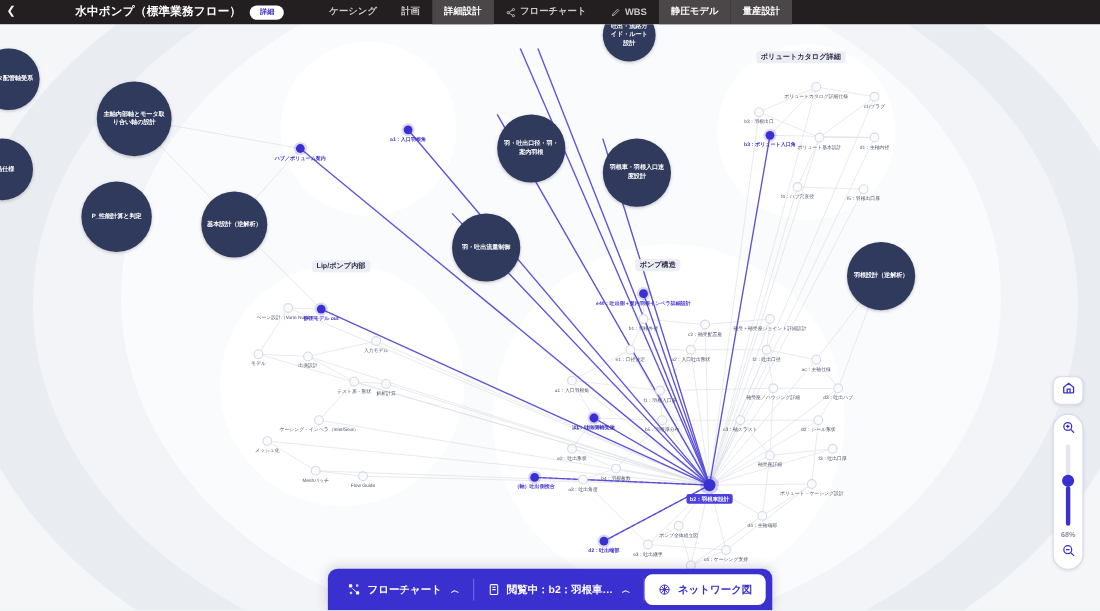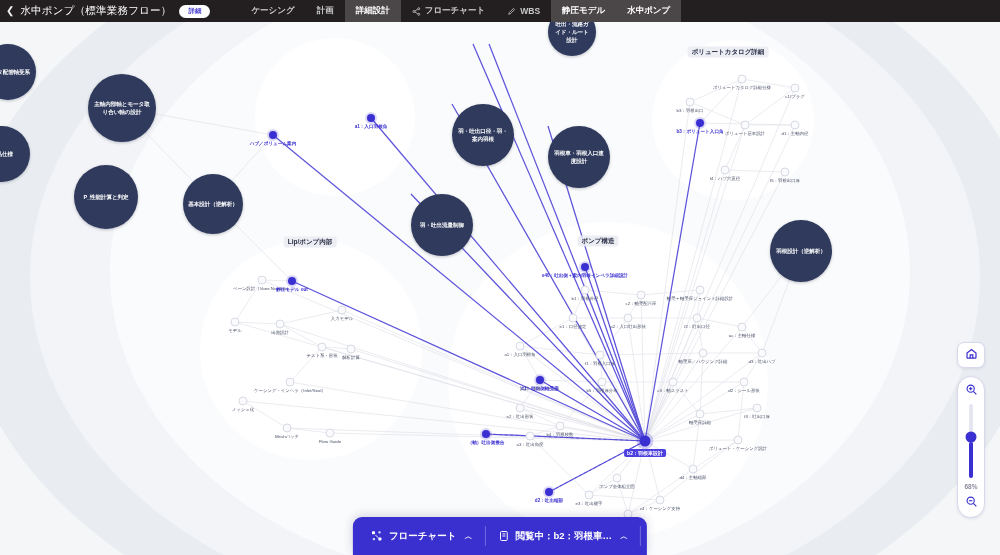--- a/index.html
+++ b/index.html
@@ -17,22 +17,22 @@
     width: 1000px; height: 22px;
     background: #231f20;
     display: flex; align-items: center;
     z-index: 40;
   }
   .back-chev {
     color: #f2f2f2; font-size: 10px; line-height: 1;
     margin: 0 6px 0 6px; cursor: pointer;
   }
   .doc-title {
-    color: #ffffff; font-size: 10.5px; font-weight: normal;
-    letter-spacing: .2px; white-space: nowrap;
+    color: #ffffff; font-size: 10.5px; font-weight: bold;
+    letter-spacing: .2px; white-space: nowrap; margin-left: 48px;
   }
   .title-badge {
     margin-left: 8px;
     background: #ffffff; color: #3b32c9;
     font-size: 6.5px; font-weight: bold;
     border-radius: 7px; padding: 2px 9px;
     white-space: nowrap;
   }
   .tabs { display: flex; align-items: center; height: 22px; margin-left: 30px; }
   .tab {
@@ -228,21 +228,21 @@
           <svg viewBox="0 0 16 16" fill="none" stroke="#c9c9c9" stroke-width="1.4">
             <path d="M11.5 2.5l2 2L6 12l-3 1 1-3z"></path>
           </svg>
         </span>
         <span>WBS</span>
       </div>
       <div class="tab active">
         <span>静圧モデル</span>
       </div>
       <div class="tab active">
-        <span>水中ポンプ</span>
+        <span>量産設計</span>
       </div>
     </div>
   </div>
 
   <div class="canvas">
 
     <div class="ring" style="left:-40px; top:-120px; width:1080px; height:760px; background:#e9edf1;"></div>
     <div class="ring" style="left:30px; top:-90px; width:950px; height:690px; background:#f2f4f7;"></div>
     <div class="ring" style="left:110px; top:-60px; width:800px; height:620px; background:#fafbfc;"></div>
 
@@ -589,16 +589,25 @@
           <svg viewBox="0 0 16 16" fill="none" stroke="#ffffff" stroke-width="1.3">
             <rect x="3.5" y="2" width="9" height="12" rx="1.4"></rect>
             <line x1="6" x2="10" y1="5.2" y2="5.2"></line>
               <line x1="6" x2="10" y1="8" y2="8"></line>
           </svg>
         </span>
         <span>閲覧中：b2：羽根車…</span>
         <span class="bb-caret">︿</span>
       </div>
       <div class="bb-sep"></div>
+      <div class="bb-active">
+        <span class="bb-ico">
+          <svg viewBox="0 0 16 16" fill="none" stroke="#3a30cf" stroke-width="1.2">
+            <circle cx="8" cy="8" r="5.6"></circle>
+            <path d="M8 2.4v11.2M2.4 8h11.2M4 4l8 8M12 4l-8 8"></path>
+          </svg>
+        </span>
+        <span>ネットワーク図</span>
+      </div>
     </div>
 
   </div>
 </div>
 
 </body></html>

